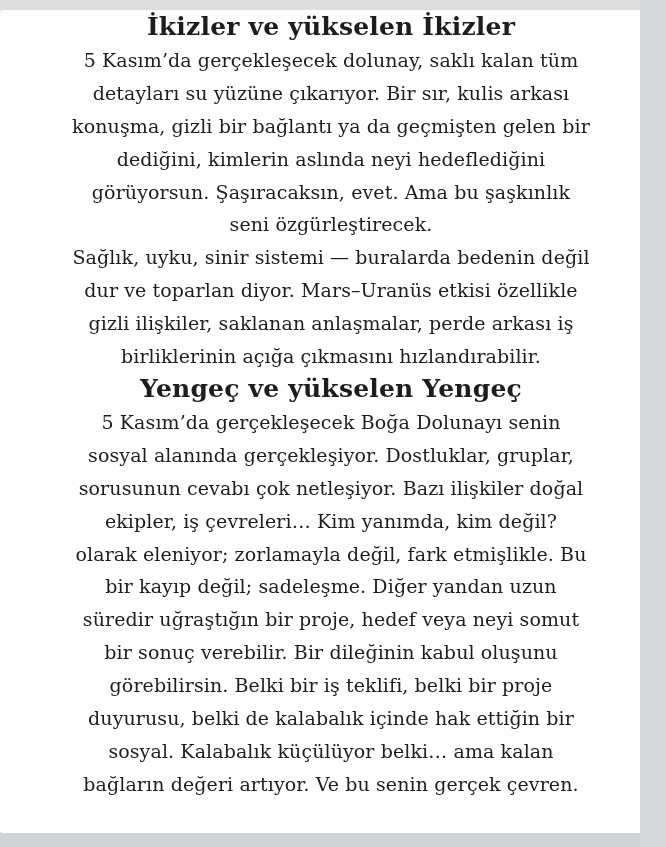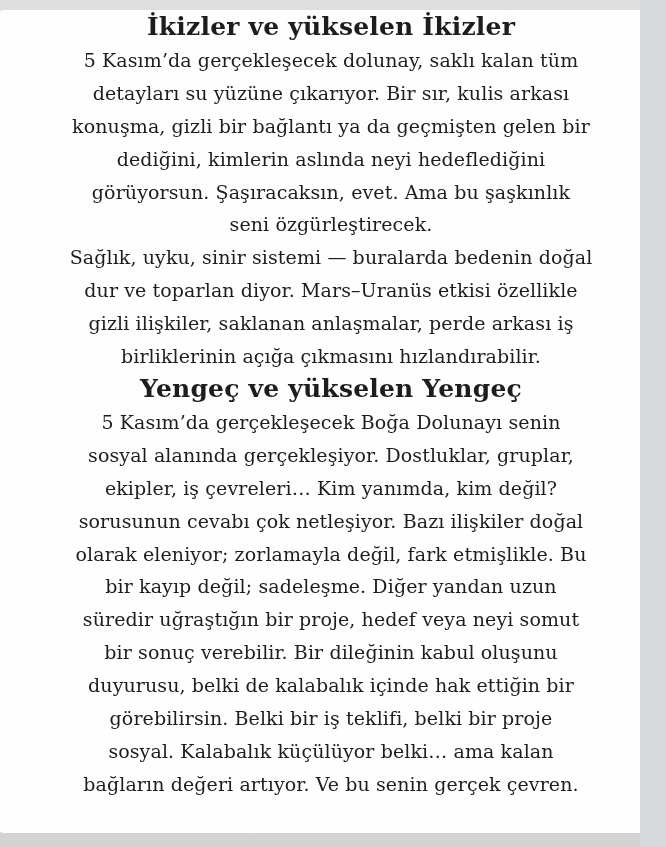--- a/index.html
+++ b/index.html
@@ -52,39 +52,39 @@
       <h2 class="heading">İkizler ve yükselen İkizler</h2>
       <div class="paragraph">
           <div class="line">5 Kasım’da gerçekleşecek dolunay, saklı kalan tüm</div>
           <div class="line">detayları su yüzüne çıkarıyor. Bir sır, kulis arkası</div>
           <div class="line">konuşma, gizli bir bağlantı ya da geçmişten gelen bir</div>
           <div class="line">dediğini, kimlerin aslında neyi hedeflediğini</div>
           <div class="line">görüyorsun. Şaşıracaksın, evet. Ama bu şaşkınlık</div>
           <div class="line">seni özgürleştirecek.</div>
         </div>
       <div class="paragraph">
-          <div class="line">Sağlık, uyku, sinir sistemi — buralarda bedenin doğal</div>
+          <div class="line">Sağlık, uyku, sinir sistemi — buralarda bedenin değil</div>
           <div class="line">dur ve toparlan diyor. Mars–Uranüs etkisi özellikle</div>
           <div class="line">gizli ilişkiler, saklanan anlaşmalar, perde arkası iş</div>
           <div class="line">birliklerinin açığa çıkmasını hızlandırabilir.</div>
         </div>
     </section>
 
     <section>
       <h2 class="heading">Yengeç ve yükselen Yengeç</h2>
       <div class="paragraph">
           <div class="line">5 Kasım’da gerçekleşecek Boğa Dolunayı senin</div>
           <div class="line">sosyal alanında gerçekleşiyor. Dostluklar, gruplar,</div>
+          <div class="line">sorusunun cevabı çok netleşiyor. Bazı ilişkiler doğal</div>
           <div class="line">ekipler, iş çevreleri… Kim yanımda, kim değil?</div>
-          <div class="line">sorusunun cevabı çok netleşiyor. Bazı ilişkiler doğal</div>
           <div class="line">olarak eleniyor; zorlamayla değil, fark etmişlikle. Bu</div>
           <div class="line">bir kayıp değil; sadeleşme. Diğer yandan uzun</div>
           <div class="line">süredir uğraştığın bir proje, hedef veya neyi somut</div>
           <div class="line">bir sonuç verebilir. Bir dileğinin kabul oluşunu</div>
+          <div class="line">görebilirsin. Belki bir iş teklifi, belki bir proje</div>
           <div class="line">duyurusu, belki de kalabalık içinde hak ettiğin bir</div>
-          <div class="line">görebilirsin. Belki bir iş teklifi, belki bir proje</div>
           <div class="line">sosyal. Kalabalık küçülüyor belki… ama kalan</div>
           <div class="line">bağların değeri artıyor. Ve bu senin gerçek çevren.</div>
         </div>
     </section>
 
   </div>
 </div>
 
 </body></html>

